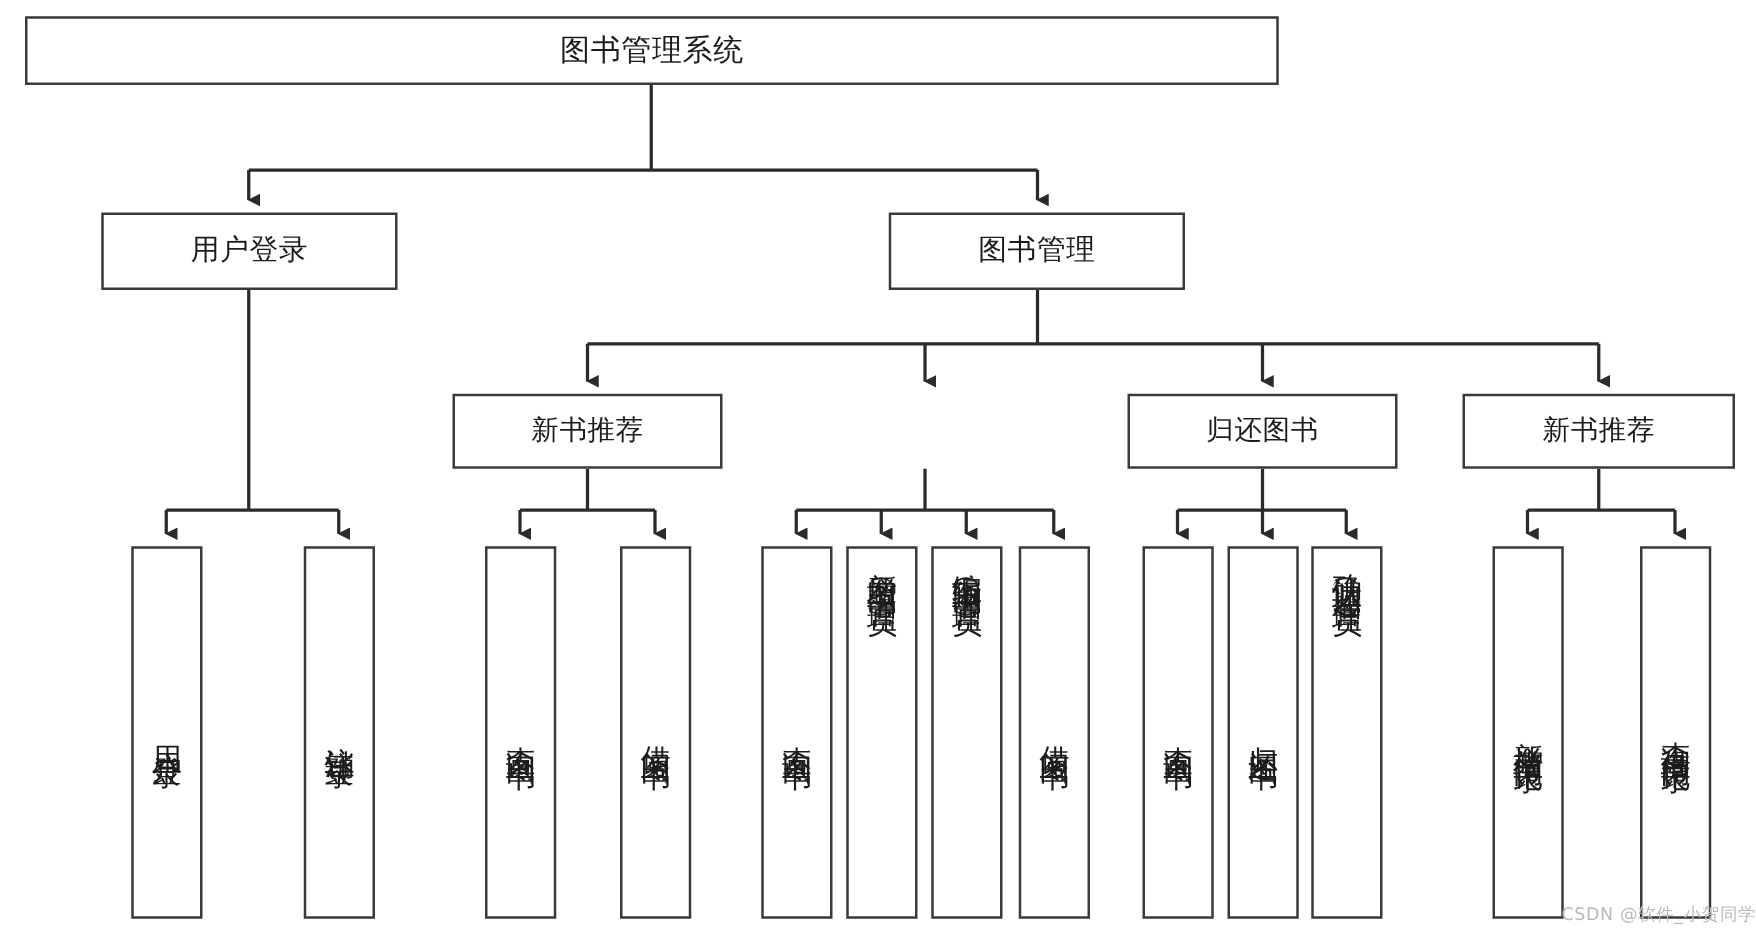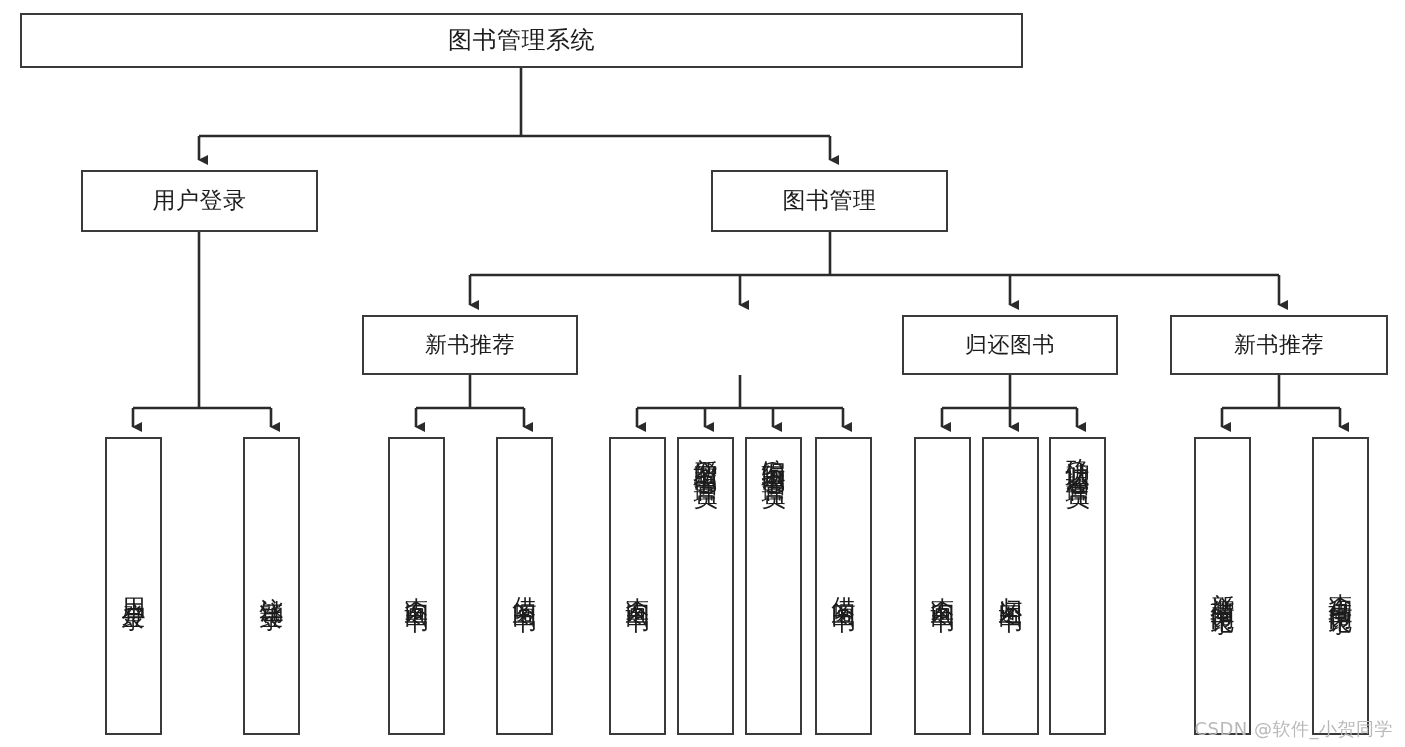--- a/index.html
+++ b/index.html
@@ -53,22 +53,22 @@
     text-orientation:upright;
     font-size:24px;
     letter-spacing:4px;
     white-space:nowrap;
     line-height:1;
   }
   .n-leaf.center-v{align-items:center;}
 
   .watermark{
     position:absolute;
-    right:12px;bottom:6px;
-    font-size:18px;
+    right:0;bottom:6px;
+    font-size:14px;
     color:#b9b9b9;
     letter-spacing:0.5px;
     white-space:nowrap;
   }
 </style>
 </head>
 <body>
 
 <div id="canvas">
 

